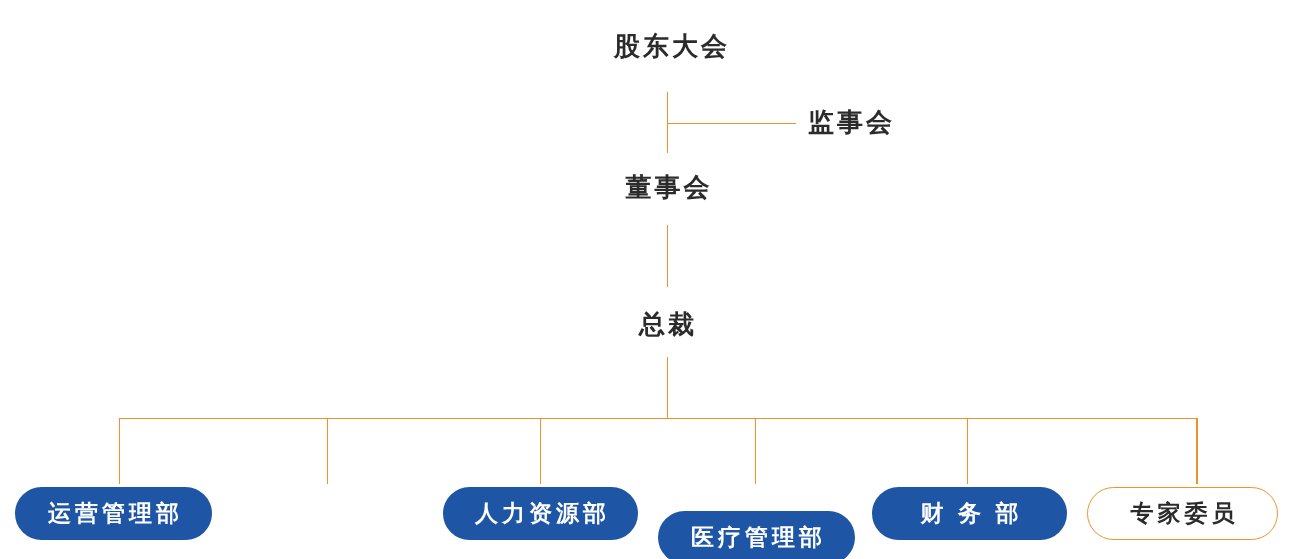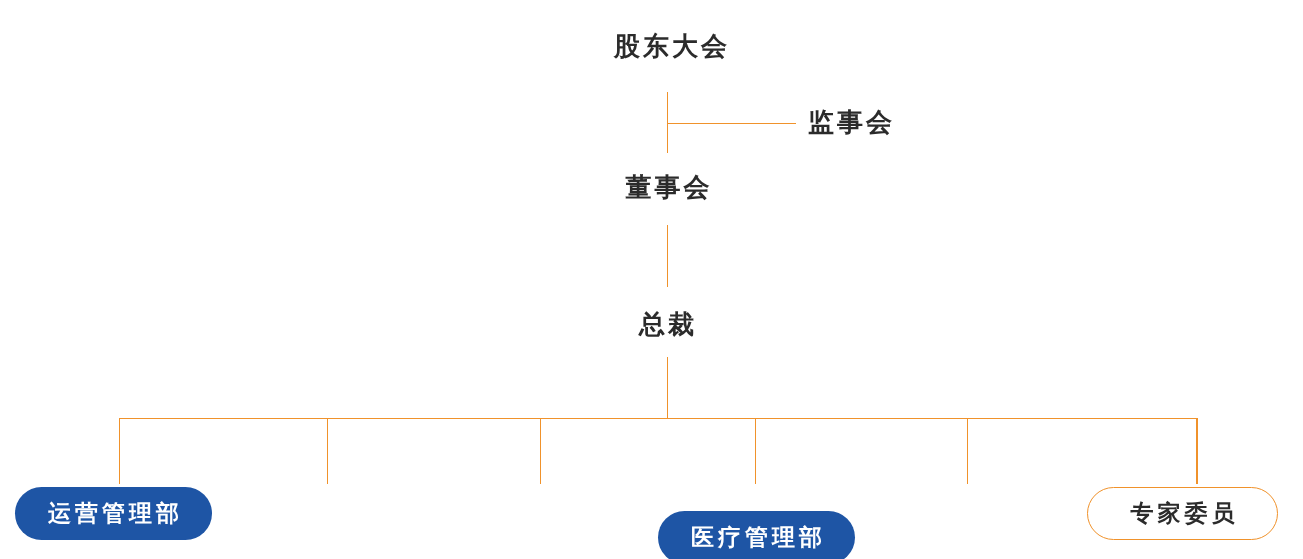--- a/index.html
+++ b/index.html
@@ -101,16 +101,18 @@
   <div class="line v l-v3"></div>
   <div class="line h l-hmain"></div>
   <div class="line v drop d1"></div>
   <div class="line v drop d2"></div>
   <div class="line v drop d3"></div>
   <div class="line v drop d4"></div>
   <div class="line v drop d5"></div>
   <div class="line v drop d6"></div>
 
   <div class="dept filled b1">运营管理部</div>
+  <div class="dept filled b3">人力资源部</div>
   <div class="dept filled b4">医疗管理部</div>
+  <div class="dept filled b5">财 务 部</div>
   <div class="dept outline b6">专家委员</div>
 
 </div>
 
 </body></html>

